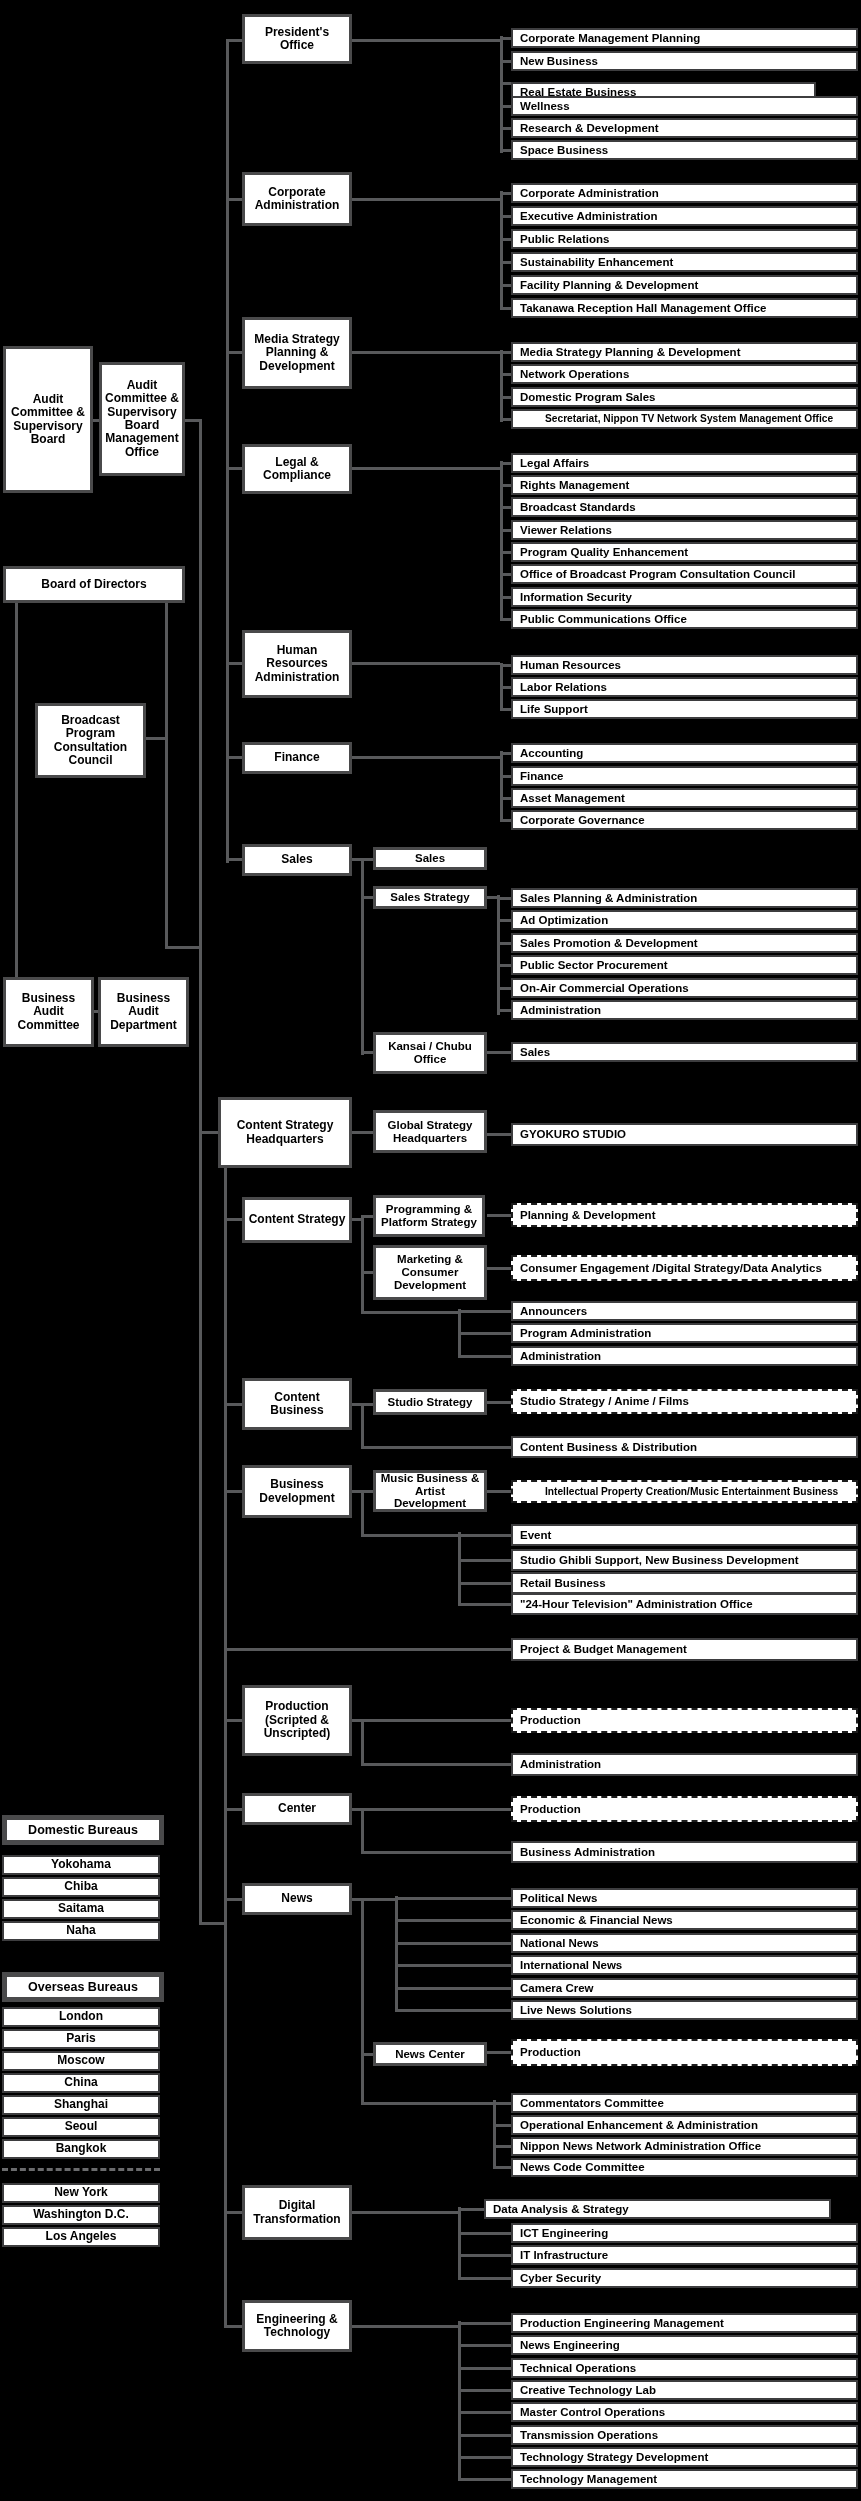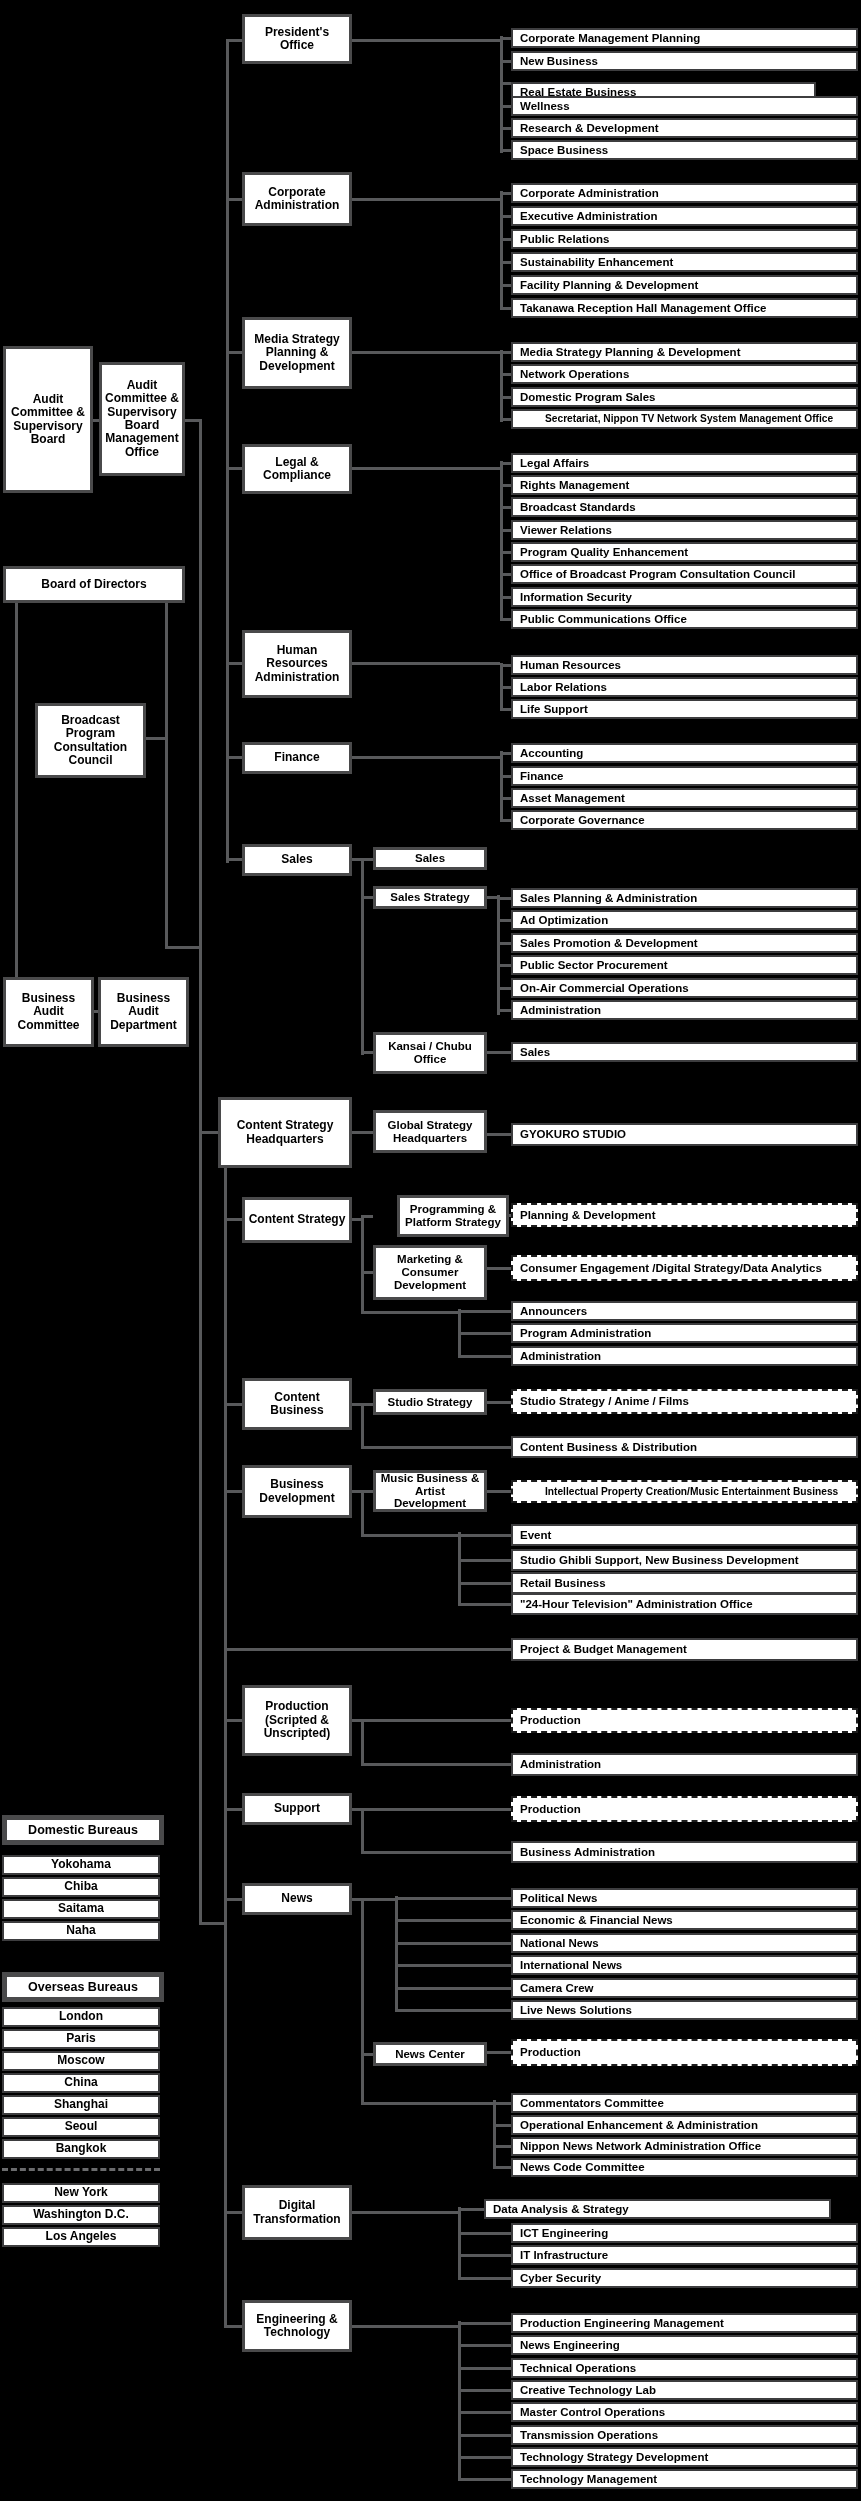--- a/index.html
+++ b/index.html
@@ -199,29 +199,29 @@
     <div class="node division" style="left: 242px; top: 317px; width: 110px; height: 72px;">Media Strategy Planning &amp; Development</div>
     <div class="node division" style="left: 242px; top: 444px; width: 110px; height: 50px;">Legal &amp; Compliance</div>
     <div class="node division" style="left: 242px; top: 630px; width: 110px; height: 68px;">Human Resources Administration</div>
     <div class="node division" style="left: 242px; top: 742px; width: 110px; height: 32px;">Finance</div>
     <div class="node division" style="left: 242px; top: 844px; width: 110px; height: 32px;">Sales</div>
     <div class="node division" style="left: 218px; top: 1097px; width: 134px; height: 71px;">Content Strategy Headquarters</div>
     <div class="node division" style="left: 242px; top: 1197px; width: 110px; height: 46px;">Content Strategy</div>
     <div class="node division" style="left: 242px; top: 1378px; width: 110px; height: 52px;">Content Business</div>
     <div class="node division" style="left: 242px; top: 1465px; width: 110px; height: 53px;">Business Development</div>
     <div class="node division" style="left: 242px; top: 1685px; width: 110px; height: 71px;">Production (Scripted &amp; Unscripted)</div>
-    <div class="node division" style="left: 242px; top: 1793px; width: 110px; height: 32px;">Support</div>
+    <div class="node division" style="left: 242px; top: 1793px; width: 110px; height: 32px;">Center</div>
     <div class="node division" style="left: 242px; top: 1883px; width: 110px; height: 32px;">News</div>
     <div class="node division" style="left: 242px; top: 2185px; width: 110px; height: 55px;">Digital Transformation</div>
     <div class="node division" style="left: 242px; top: 2300px; width: 110px; height: 52px;">Engineering &amp; Technology</div>
     <div class="node sub" style="left: 373px; top: 847px; width: 114px; height: 23px;">Sales</div>
     <div class="node sub" style="left: 373px; top: 886px; width: 114px; height: 23px;">Sales Strategy</div>
     <div class="node sub" style="left: 373px; top: 1032px; width: 114px; height: 42px;">Kansai / Chubu Office</div>
     <div class="node sub" style="left: 373px; top: 1110px; width: 114px; height: 43px;">Global Strategy Headquarters</div>
-    <div class="node sub" style="left: 373px; top: 1195px; width: 112px; height: 42px; margin-left: 24px;">Programming &amp; Platform Strategy</div>
+    <div class="node sub" style="left: 373px; top: 1195px; width: 112px; height: 42px;">Programming &amp; Platform Strategy</div>
     <div class="node sub" style="left: 373px; top: 1245px; width: 114px; height: 55px;">Marketing &amp; Consumer Development</div>
     <div class="node sub" style="left: 373px; top: 1389px; width: 114px; height: 26px;">Studio Strategy</div>
     <div class="node sub" style="left: 373px; top: 1470px; width: 114px; height: 42px;">Music Business &amp; Artist Development</div>
     <div class="node sub" style="left: 373px; top: 2042px; width: 114px; height: 24px;">News Center</div>
     <div class="node leaf" style="left: 511px; top: 28px; width: 347px; height: 20px;">Corporate Management Planning</div>
     <div class="node leaf" style="left: 511px; top: 51px; width: 347px; height: 20px;">New Business</div>
     <div class="node leaf" style="left: 511px; top: 82px; width: 305px; height: 20px;">Real Estate Business</div>
     <div class="node leaf" style="left: 511px; top: 96px; width: 347px; height: 20px;">Wellness</div>
     <div class="node leaf" style="left: 511px; top: 118px; width: 347px; height: 20px;">Research &amp; Development</div>
     <div class="node leaf" style="left: 511px; top: 140px; width: 347px; height: 20px;">Space Business</div>

